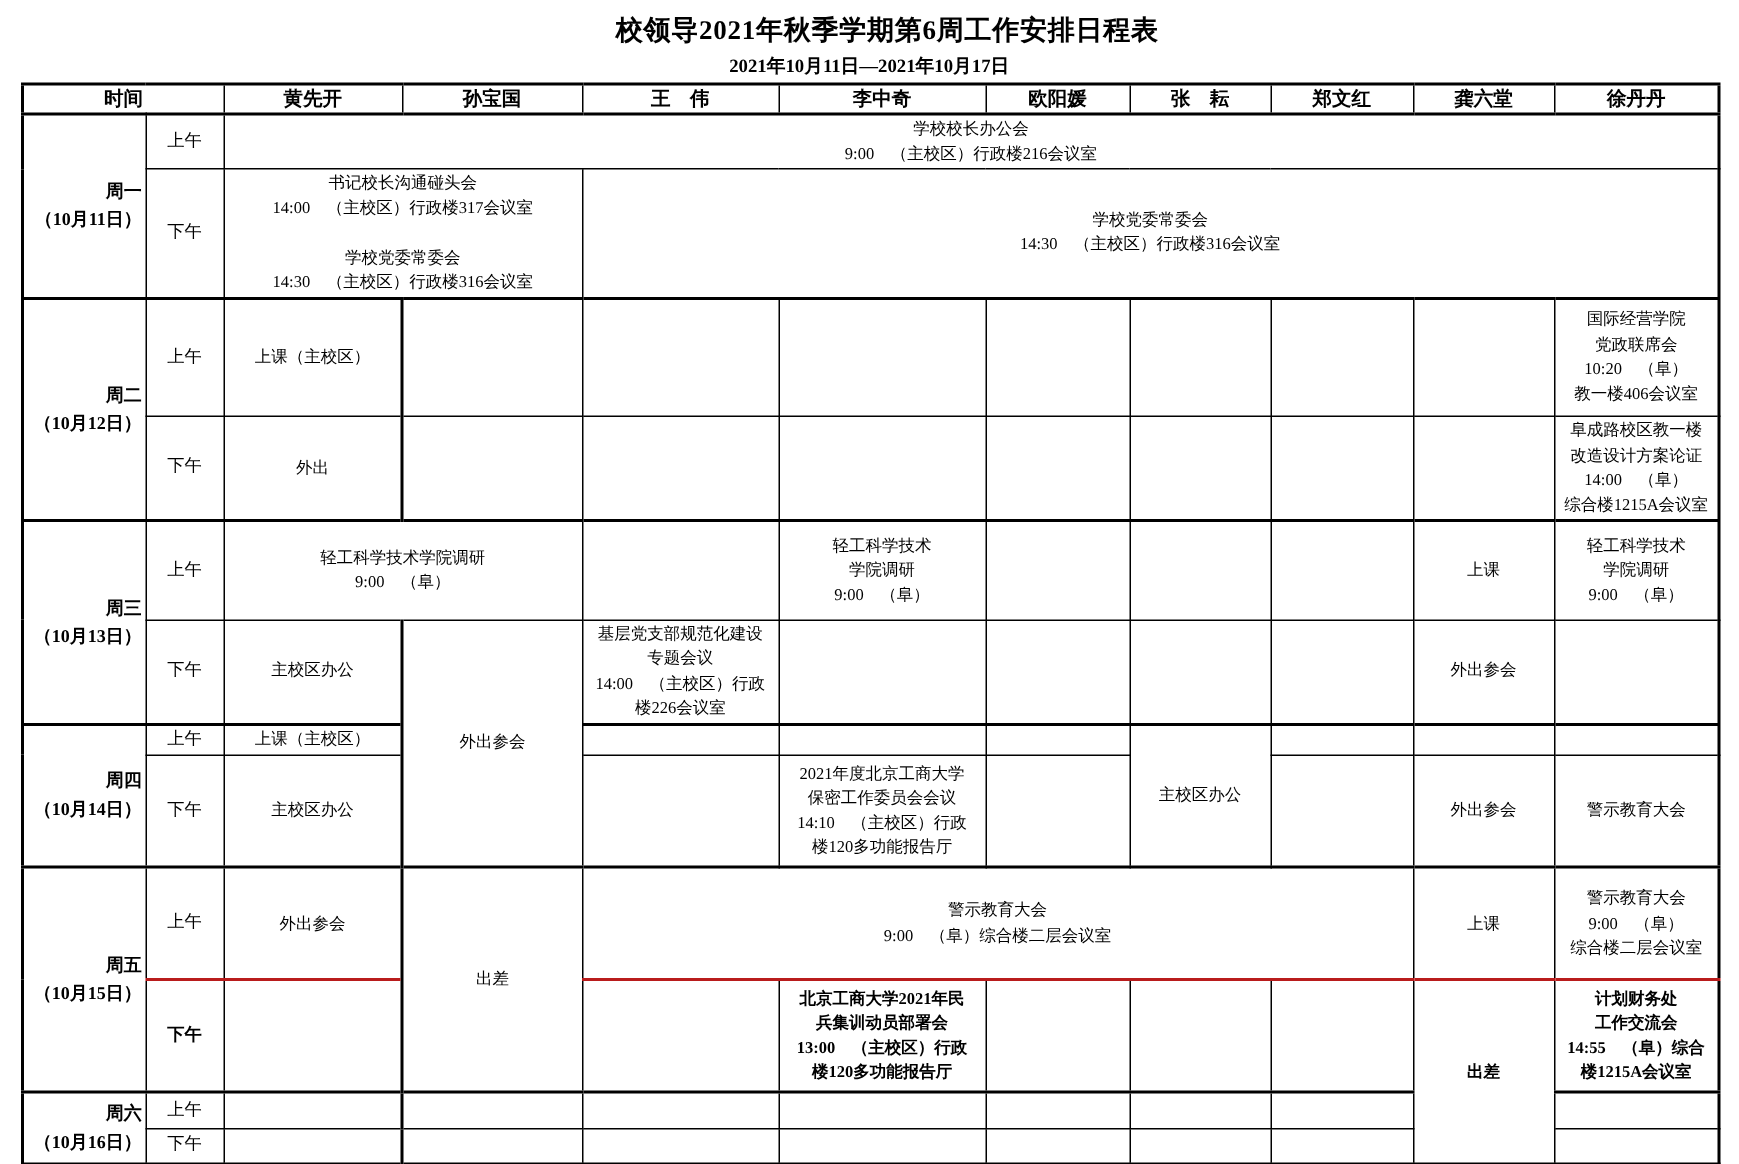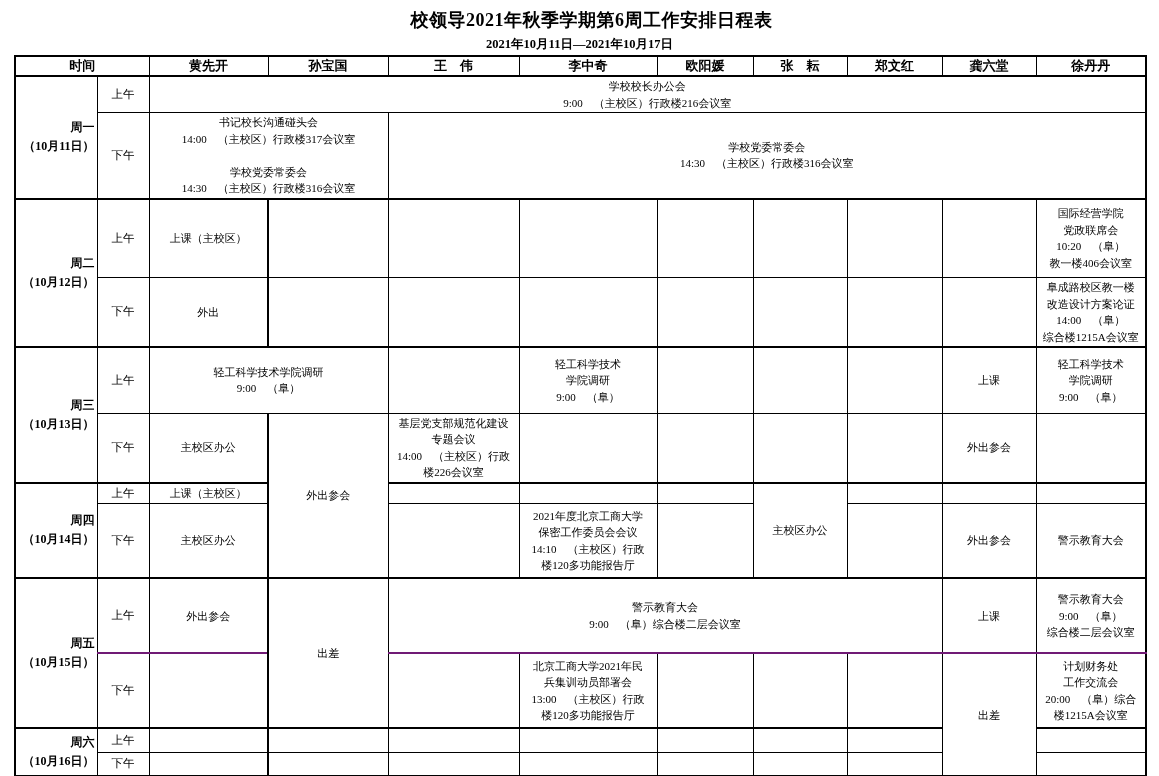--- a/index.html
+++ b/index.html
@@ -13,21 +13,21 @@
   table{position:absolute;left:14px;top:55px;width:1131px;
         border-collapse:collapse;table-layout:fixed;border:2px solid #000;}
   th,td{border:1px solid #000;text-align:center;vertical-align:middle;
         font-size:11px;line-height:1.5;white-space:pre-line;
         padding:1px 2px;overflow:hidden;}
   thead th{font-size:13px;font-weight:bold;line-height:1.2;
            border-top:2px solid #000;border-bottom:2px solid #000;}
   td.day{font-weight:bold;font-size:12px;line-height:1.6;text-align:right;}
   td.period{font-size:11.5px;margin-top:16px;}
   tr.ds>td{border-top:2px solid #000;}
-  tr.tt>td{border-top:2px solid #701a75;}
+  tr.tt>td{border-top:2px solid #b91c1c;font-weight:bold;}
   td.bR{border-right:2px solid #000;}
 </style>
 </head>
 <body>
 
 <div class="page">
   <div class="title">校领导2021年秋季学期第6周工作安排日程表</div>
   <div class="subtitle">2021年10月11日—2021年10月17日</div>
   <table id="sched">
     <colgroup>
@@ -186,21 +186,21 @@
           <td>北京工商大学2021年民
 兵集训动员部署会
 13:00　（主校区）行政
 楼120多功能报告厅</td>
           <td></td>
           <td></td>
           <td></td>
           <td rowspan="3">出差</td>
           <td>计划财务处
 工作交流会
-20:00　（阜）综合
+14:55　（阜）综合
 楼1215A会议室</td>
         </tr>
         <tr class="ds" style="height: 24px;">
           <td rowspan="2" class="day">周六
 （10月16日）</td>
           <td class="period">上午</td>
           <td class="bR"></td>
           <td></td>
           <td></td>
           <td></td>

